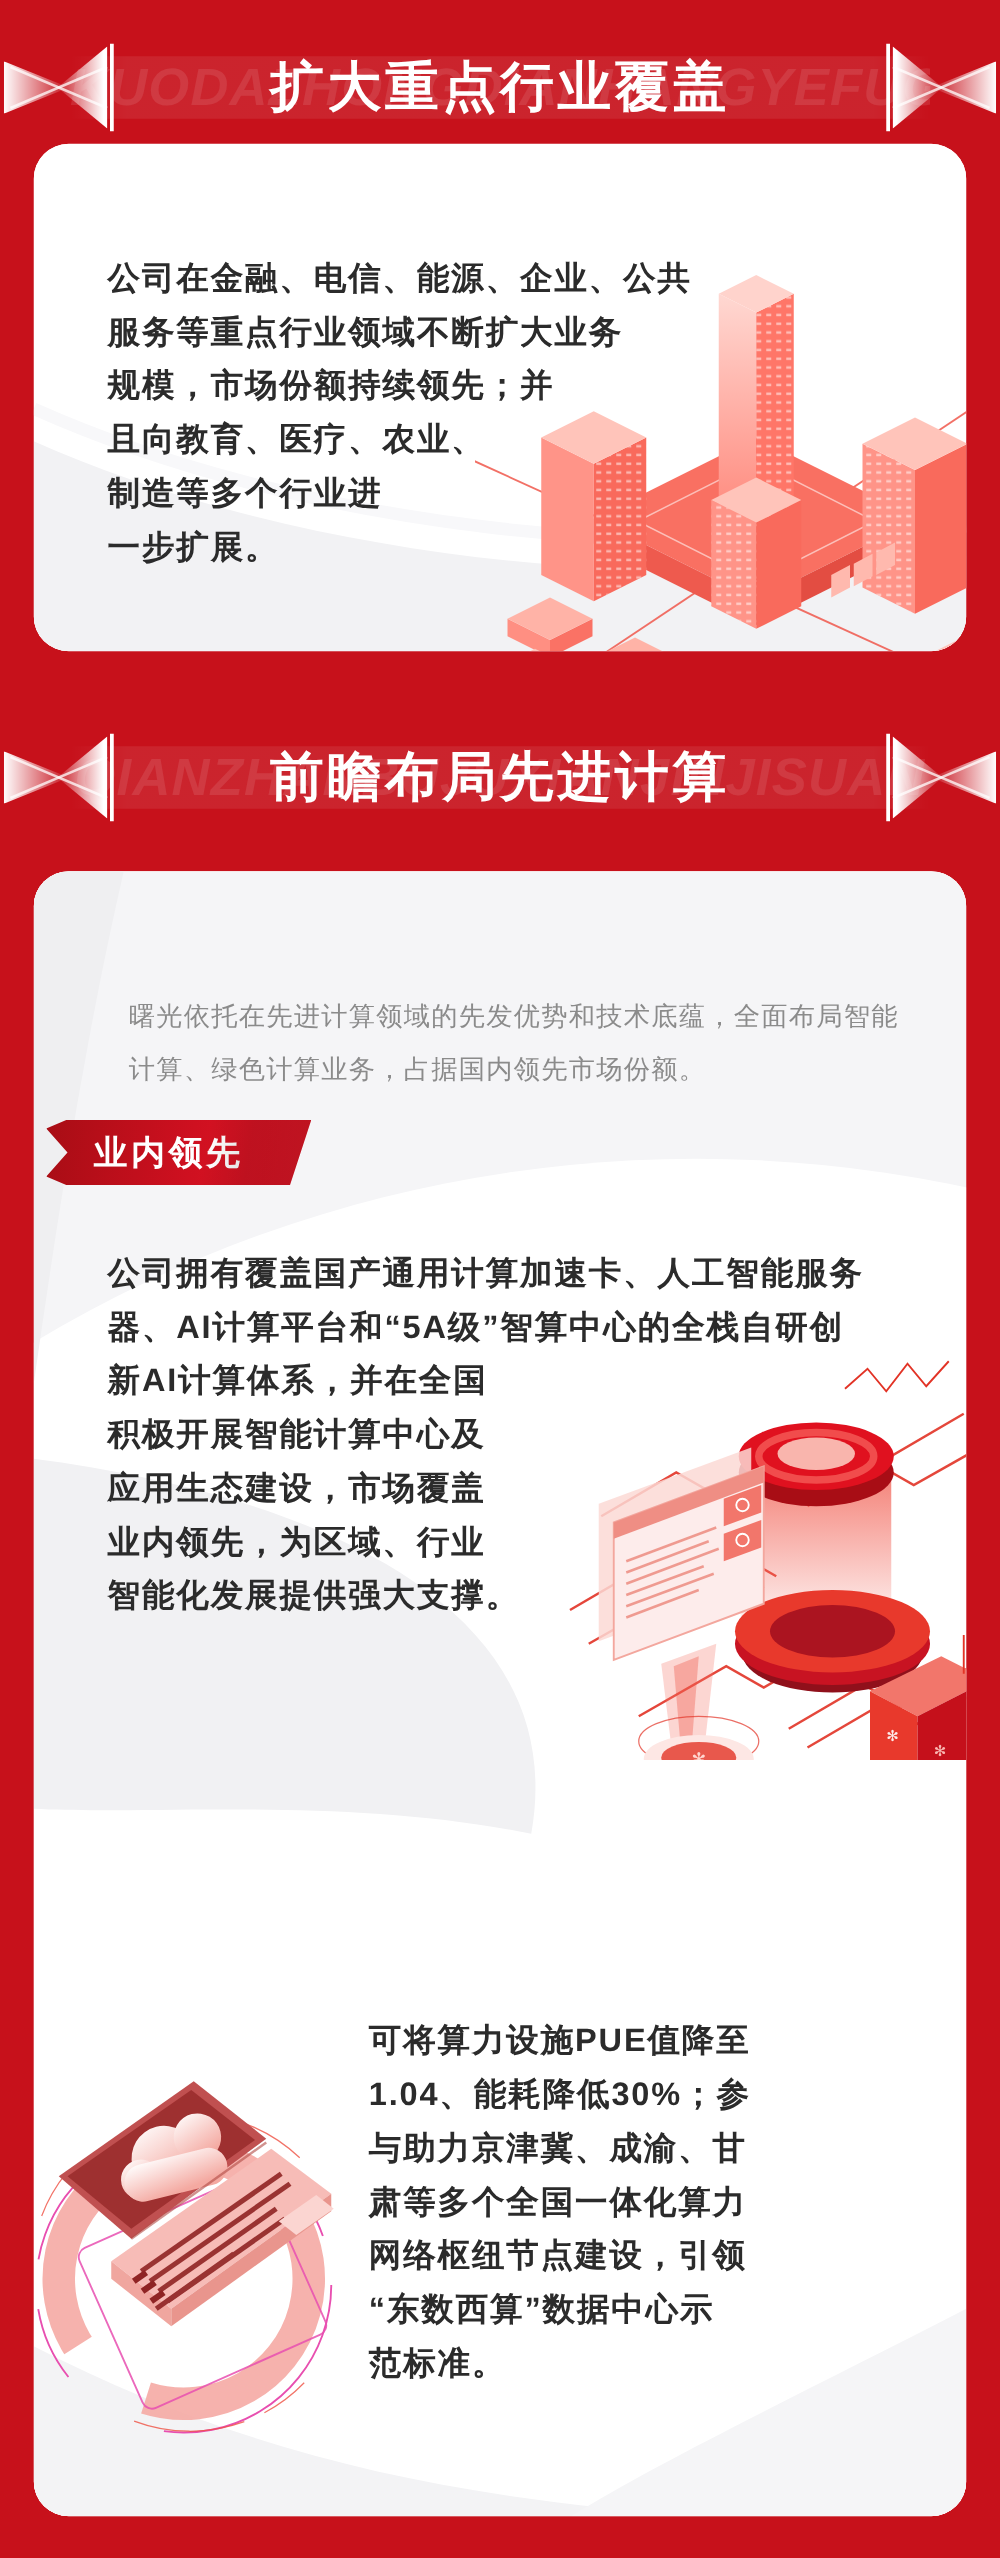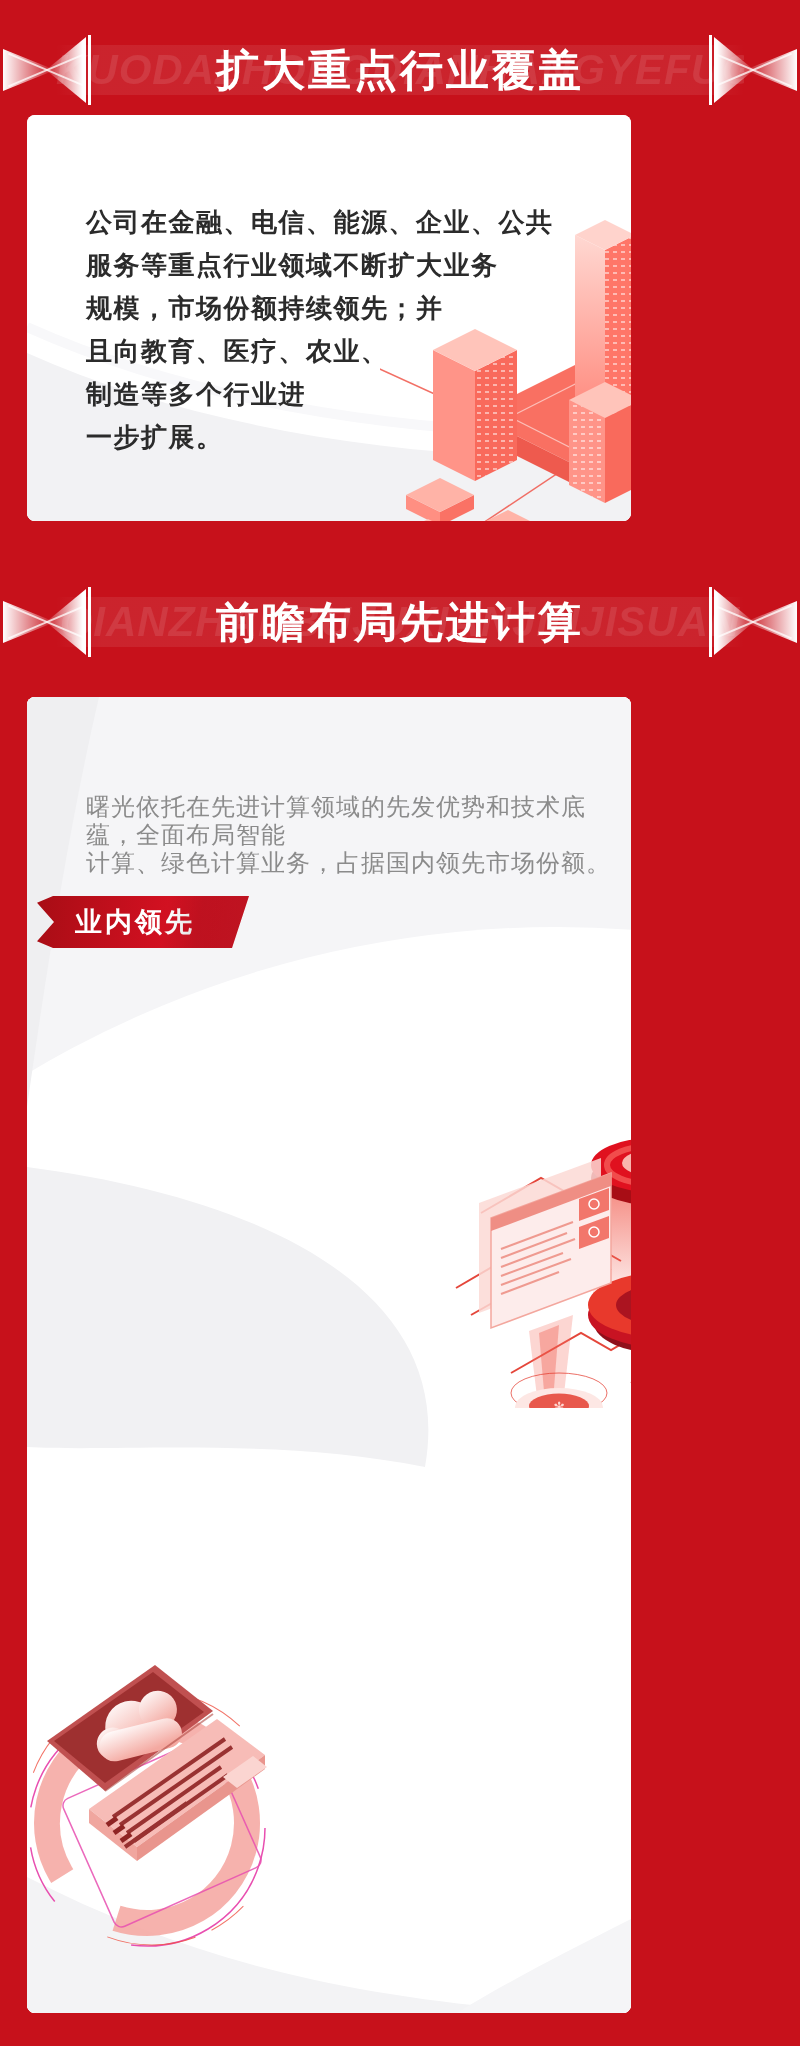--- a/index.html
+++ b/index.html
@@ -20,29 +20,29 @@
   .left-arrows{left:3px;} .right-arrows{right:3px;transform:translateY(-50%) scaleX(-1);}
   .tri-out{position:absolute;left:0;top:17px;width:52px;height:42px;
         background:linear-gradient(90deg,#ffffff,rgba(255,255,255,0));clip-path:polygon(0 0,100% 50%,0 100%);}
   .tri-in{position:absolute;right:9px;top:5px;width:40px;height:66px;
         background:linear-gradient(270deg,#ffffff 8%,rgba(255,255,255,.05));clip-path:polygon(100% 0,0 50%,100% 100%);}
   .vbar{position:absolute;right:4px;top:3px;width:3px;height:70px;background:#ffffff;}
   .xline{position:absolute;left:2px;top:37px;width:84px;height:2px;background:rgba(255,255,255,.75);}
   .xline.a{transform:rotate(23deg);} .xline.b{transform:rotate(-23deg);}
 
   
-  .card{position:absolute;left:27px;width:604px;background:#ffffff;border-radius:8px;overflow:hidden;}
+  .card{position:absolute;left:27px;width:746px;background:#ffffff;border-radius:28px;overflow:hidden;}
   #card1{top:115px;height:406px;} #card2{top:697px;height:1316px;}
   .bgsvg{position:absolute;left:0;top:0;}
 
   .body-text{position:absolute;white-space:pre-line;color:#2b2b2b;font-weight:700;
         font-size:26px;line-height:43px;letter-spacing:1.5px;}
   #card1-text{left:59px;top:86px;}
-  .intro-text{position:absolute;left:59px;top:96px;white-space:pre-line;color:#8b8b8b;
-        font-weight:500;font-size:24px;line-height:28px;letter-spacing:1px;}
+  .intro-text{position:absolute;left:76px;top:96px;white-space:pre-line;color:#8b8b8b;
+        font-weight:500;font-size:21px;line-height:42px;letter-spacing:1px;}
   #sec1-text{left:59px;top:300px;}
   #sec2-text-intro{left:59px;top:831px;}
   #sec2-text-wrapped{left:268px;top:914px;}
 
   
   .ribbon{position:absolute;height:52px;line-height:52px;padding-left:38px;box-sizing:border-box;
         font-size:27px;font-weight:800;color:#ffffff;letter-spacing:3px;
         background:linear-gradient(97deg,#a80d15,#cf1020 55%,#e31727);
         clip-path:polygon(16px 0,100% 0,calc(100% - 17px) 100%,16px 100%,0 87%,17px 50%,0 13%);}
   .ribbon::after{content:"";position:absolute;top:0;bottom:0;left:48%;right:0;
@@ -197,20 +197,27 @@
       <path d="M0,470 C230,500 430,590 398,770 C250,740 90,755 0,750 Z" fill="#f1f1f3"></path>
       <path d="M0,1180 C160,1262 320,1302 540,1316 L0,1316 Z" fill="#f3f3f5"></path>
       <path d="M746,1150 C620,1215 500,1272 430,1316 L746,1316 Z" fill="#f5f5f7"></path>
     </svg>
 
     <div class="intro-text">曙光依托在先进计算领域的先发优势和技术底蕴，全面布局智能
 计算、绿色计算业务，占据国内领先市场份额。</div>
 
     <div class="ribbon" id="ribbon-intelligent">业内领先</div>
 
+    <div class="body-text" id="sec1-text">公司拥有覆盖国产通用计算加速卡、人工智能服务
+器、AI计算平台和“5A级”智算中心的全栈自研创
+新AI计算体系，并在全国
+积极开展智能计算中心及
+应用生态建设，市场覆盖
+业内领先，为区域、行业
+智能化发展提供强大支撑。</div>
 
     <svg class="illu" id="circuit-illustration" width="335" height="325" viewBox="0 0 335 325">
       <defs>
         <linearGradient id="cylg" x1="0" y1="0" x2="0" y2="1">
           <stop offset="0" stop-color="#f2685c" stop-opacity="0.85"></stop>
           <stop offset="1" stop-color="#f2685c" stop-opacity="0"></stop>
         </linearGradient>
       </defs>
       <g stroke="#e23326" stroke-width="2" fill="none" opacity="0.9">
         <path d="M5,205 L65,170 L95,187 L140,161 L170,178"></path>
@@ -261,20 +268,27 @@
       <polygon points="245,270 302,242 340,261 283,290" fill="#f2766b"></polygon>
       <polygon points="245,270 283,290 283,345 245,325" fill="#e8392c"></polygon>
       <polygon points="340,261 283,290 283,345 340,316" fill="#c5101b"></polygon>
       <line x1="320" y1="225" x2="320" y2="256" stroke="#e23326" stroke-width="1.5"></line>
       <text x="258" y="310" font-size="12" fill="#ffffff" opacity="0.9">✻</text>
       <text x="296" y="322" font-size="12" fill="#ffc9c2" opacity="0.9">✻</text>
     </svg>
 
 
 
+    <div class="body-text" id="sec2-text-wrapped">可将算力设施PUE值降至
+1.04、能耗降低30%；参
+与助力京津冀、成渝、甘
+肃等多个全国一体化算力
+网络枢纽节点建设，引领
+“东数西算”数据中心示
+范标准。</div>
 
     <svg class="illu" id="laptop-illustration" width="256" height="350" viewBox="0 0 256 350">
       <defs>
         <linearGradient id="cloudg" x1="0" y1="0" x2="0.4" y2="1">
           <stop offset="0" stop-color="#ffffff"></stop>
             <stop offset="1" stop-color="#f4a9a1"></stop>
         </linearGradient>
       </defs>
       <circle cx="120" cy="210" r="100" fill="none" stroke="#f5aaa4" stroke-width="26" stroke-dasharray="240 70 150 80" transform="rotate(-30 120 210)" opacity="0.9"></circle>
       <circle cx="120" cy="215" r="118" fill="none" stroke="#e84fb0" stroke-width="1.5" stroke-dasharray="160 90 60 40" transform="rotate(20 120 215)"></circle>

